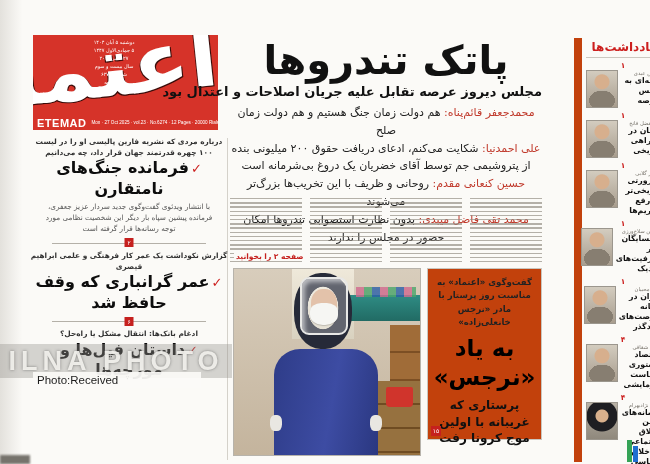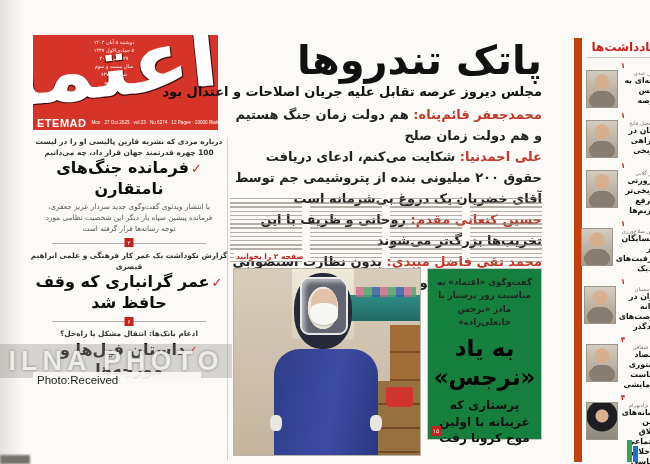--- a/index.html
+++ b/index.html
@@ -22,27 +22,27 @@
   .dateline-fa { position:absolute; left:56px; top:3px; width:50px; z-index:3;
     color:#fff; font-size:5px; line-height:1.6; text-align:center; }
   .masthead-strip { position:absolute; left:0; bottom:0; width:100%; height:15px;
     display:flex; align-items:center; direction:ltr; padding:0 4px; z-index:4; }
   .logo-en { color:#fff; font-weight:bold; font-size:11px; letter-spacing:.5px;
     font-family:"Liberation Sans",sans-serif; }
   .dateline-en { color:#fff; font-size:4.6px; margin-left:5px; white-space:nowrap;
     font-family:"Liberation Sans",sans-serif; }
 
   
-  .lead { position:absolute; left:230px; top:36px; width:312px; }
+  .lead { position:absolute; left:230px; top:36px; width:312px; text-align:center; }
   .lead-headline { font-size:40px; font-weight:bold; color:#111; letter-spacing:-1px;
     line-height:1.2; }
   .lead-subhead { font-size:13px; font-weight:bold; color:#111; margin-top:0;
     white-space:nowrap; }
   .lead-quotes { margin-top:5px; }
-  .quote { font-size:13px; font-weight:bold; color:#222; line-height:1.62; }
+  .quote { font-size:11px; font-weight:normal; color:#222; line-height:1.62; }
   .quote .speaker { color:#c0392b; }
   .body-cols { position:absolute; left:230px; top:198px; width:312px; height:64px;
     display:flex; gap:8px; direction:rtl; }
   .greek { flex:1; background:repeating-linear-gradient(to bottom,
       #8f897f 0 1.4px, transparent 1.4px 4.2px); opacity:.65; filter:blur(.3px); }
   .continue-link { position:absolute; left:234px; top:252px; z-index:2;
     font-size:7.5px; font-weight:bold; color:#c5201e; background:#fbfaf7; padding:0 2px; }
 
   
   .vrule { position:absolute; left:227px; top:138px; width:1px; height:322px; background:#d4d1ca; }
@@ -89,21 +89,21 @@
   .mask { position:absolute; left:76px; top:34px; width:28px; height:22px;
     background:#f3f3ef; border-radius:40% 40% 46% 46%; box-shadow:0 1px 1px rgba(0,0,0,.25); }
   .gown { position:absolute; left:40px; top:80px; width:104px; height:108px;
     background:linear-gradient(100deg,#2e3c88,#3d4ca3 55%,#2a3780);
     border-radius:26px 26px 0 0; }
   .glove { position:absolute; width:12px; height:16px; background:#e9e7e2; border-radius:40%; }
   .glove.gl { left:36px; top:146px; } .glove.gr { left:136px; top:146px; }
 
   
   .narjes { position:absolute; left:427px; top:268px; width:115px; height:172px;
-    background:#15803d; border:1px solid #c9c6bf; text-align:center; padding:7px 3px 0; }
+    background:#c2410c; border:1px solid #c9c6bf; text-align:center; padding:7px 3px 0; }
   .nj-kicker { font-size:8.6px; font-weight:bold; color:#222; line-height:1.55; }
   .nj-headline { font-size:23px; font-weight:bold; color:#000; line-height:1.25; margin-top:5px; }
   .nj-deck { font-size:12px; font-weight:bold; color:#111; line-height:1.4; margin-top:5px; }
   .nj-page { position:absolute; left:3px; bottom:3px; width:10px; height:10px;
     background:#c5201e; color:#fff; font-size:6px; line-height:10px; text-align:center; }
 
   
   .sidebar { position:absolute; left:546px; top:38px; width:92px; height:424px;
     border-left:8px solid #c2410c; border-right:2px solid #d63329; padding:2px 4px 0;margin-left:28px; }
   .sb-title { color:#cc1f1e; font-weight:bold; font-size:12px; text-align:center;
@@ -190,21 +190,21 @@
     <div class="greek"></div>
     <div class="greek"></div>
   </div>
   <div class="continue-link">صفحه ۲ را بخوانید</div>
 
   <div class="vrule"></div>
 
   <div class="leftcol">
 
     <div class="story">
-      <div class="story-kicker">درباره مردی که نشریه فارین پالیسی او را در لیست 100 چهره قدرتمند جهان قرار داد، چه می‌دانیم</div>
+      <div class="story-kicker">درباره مردی که نشریه فارین پالیسی او را در لیست ۱۰۰ چهره قدرتمند جهان قرار داد، چه می‌دانیم</div>
       <div class="story-headline"><span class="check">✓</span><span>فرمانده جنگ‌های نامتقارن</span></div>
       <div class="story-deck">با انتشار ویدئوی گفت‌وگوی جدید سردار عزیز جعفری، فرمانده پیشین سپاه بار دیگر این شخصیت نظامی مورد توجه رسانه‌ها قرار گرفته است</div>
       <div class="rule">
           <span class="rule-num">۲</span>
         </div>
     </div>
 
 
     <div class="story">
       <div class="story-kicker">گزارش نکوداشت یک عمر کار فرهنگی و علمی ابراهیم قیصری</div>

